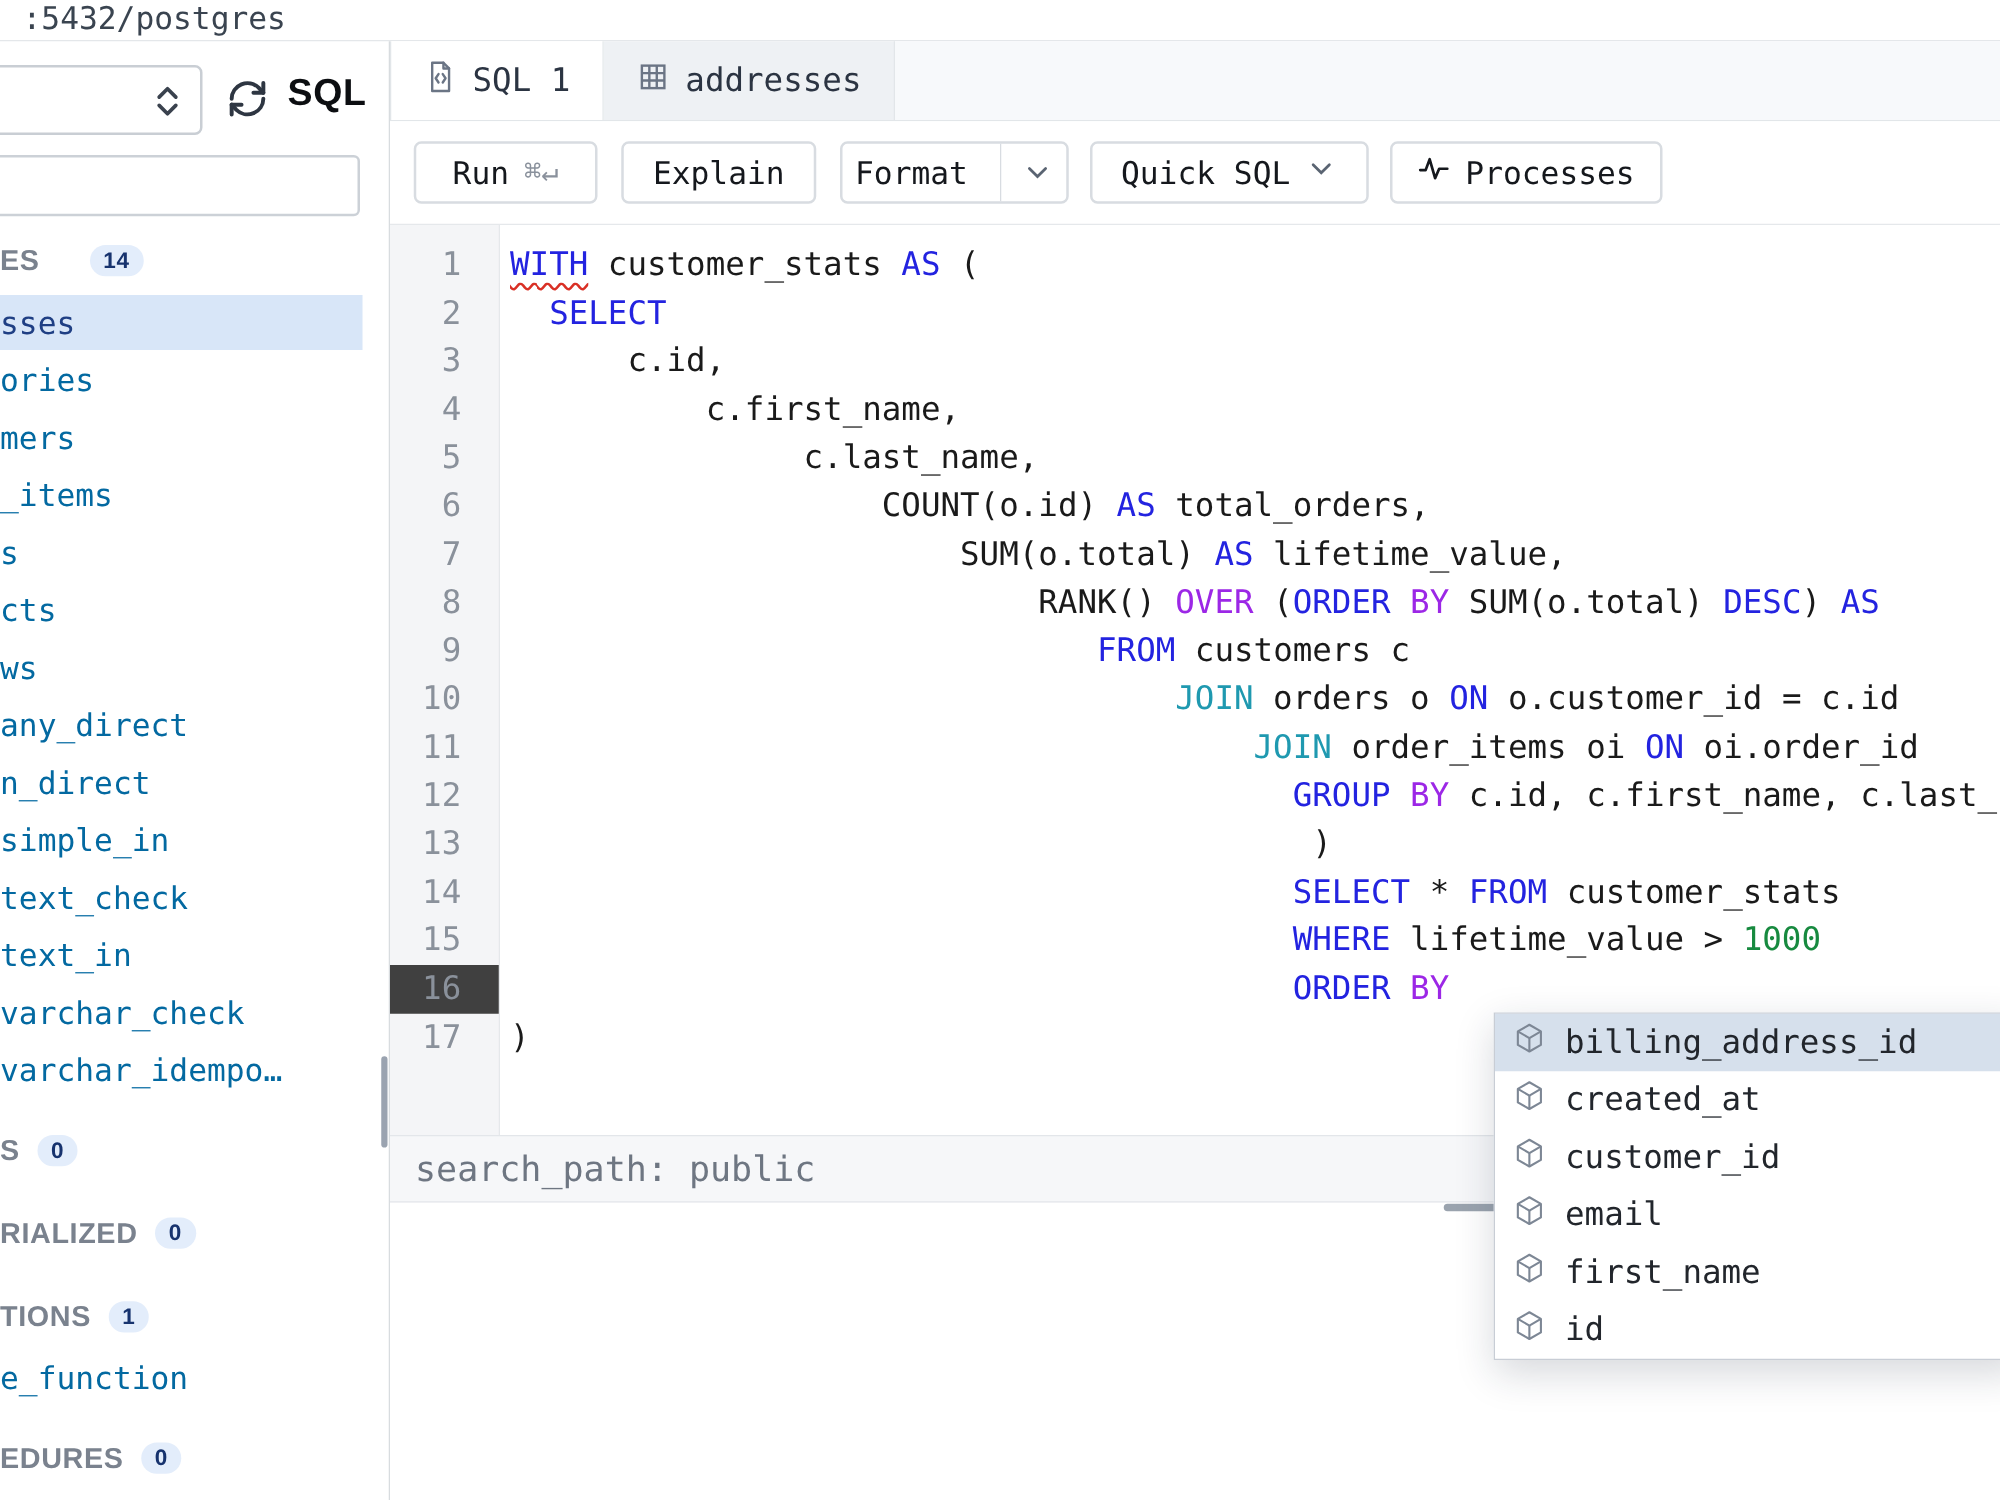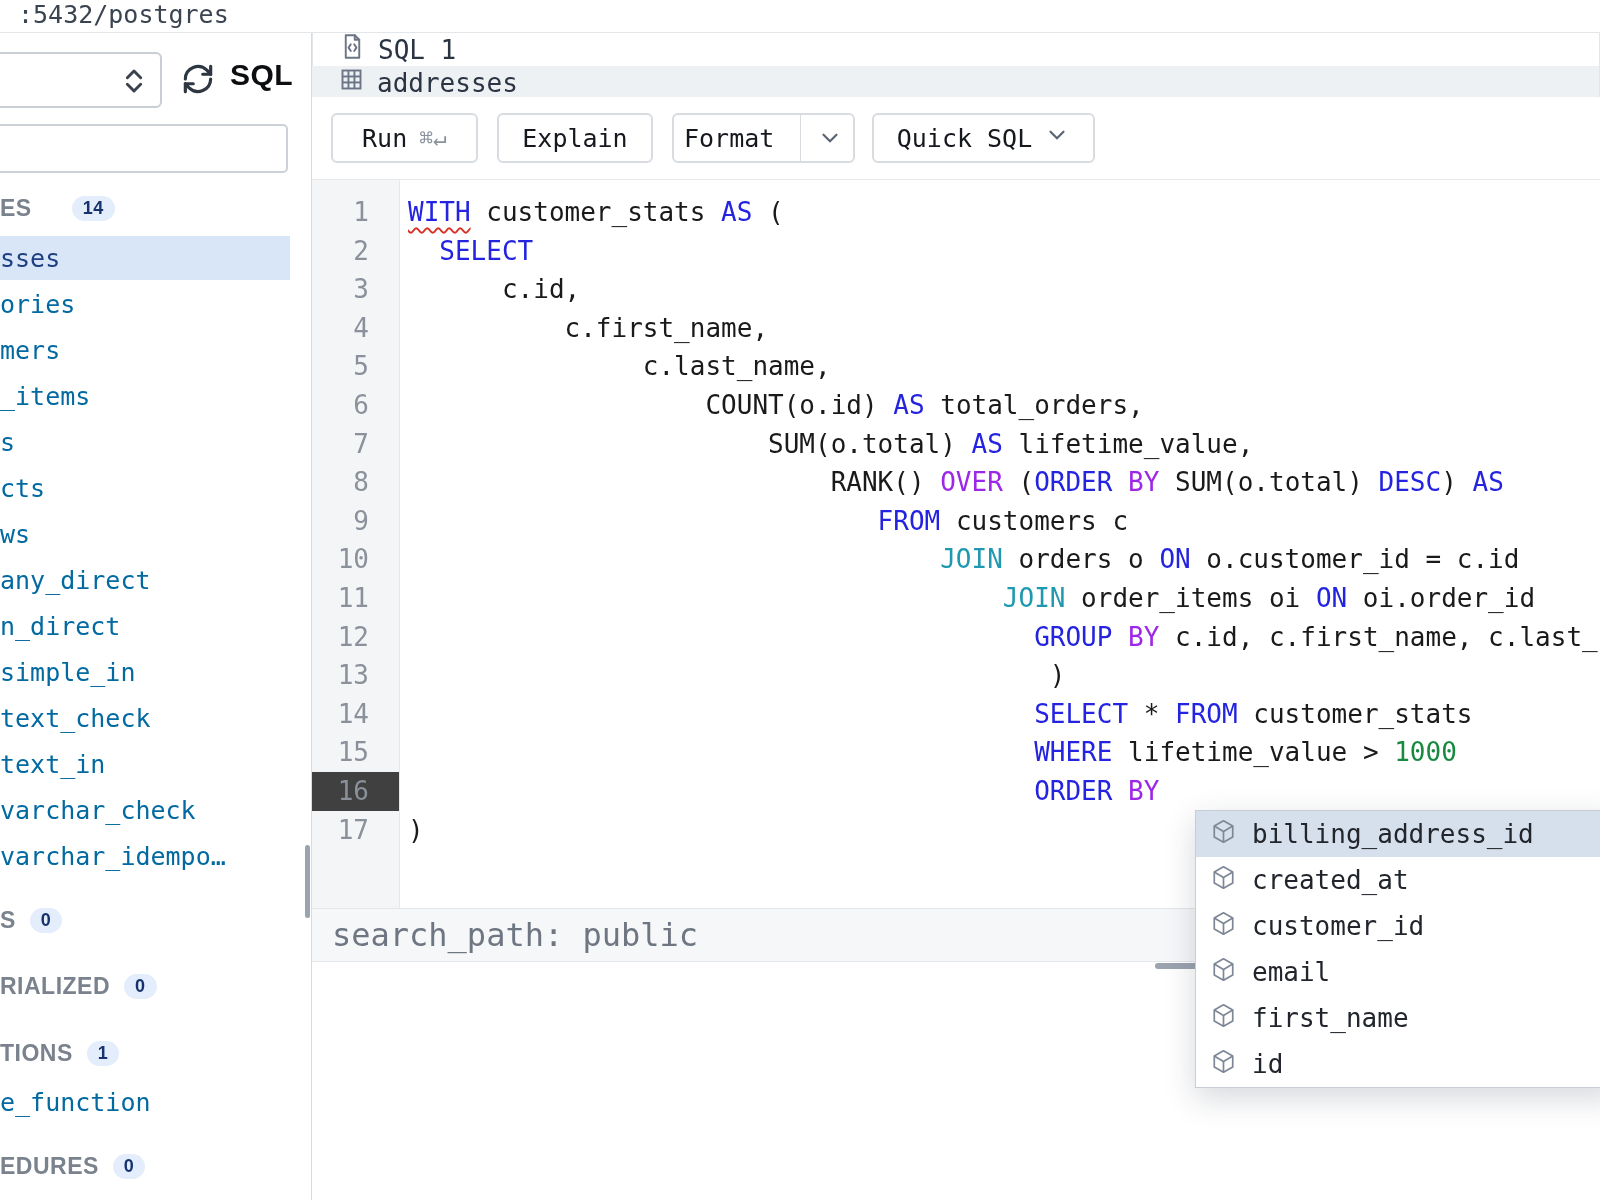--- a/index.html
+++ b/index.html
@@ -25,21 +25,21 @@
   .sb-item.selected{background:#d8e6f8;color:#1f3f84;}
   .sb-header{height:30px;display:flex;align-items:center;gap:14px;font-family:"Liberation Sans",sans-serif;
              font-weight:700;font-size:23px;color:#7a828e;letter-spacing:.5px;cursor:pointer;}
   .badge{background:#e3edfb;color:#17336e;font-size:18px;font-weight:700;padding:2px 11px;border-radius:14px;
          font-family:"Liberation Sans",sans-serif;}
   .sb-vthumb{left:305px;top:845px;width:5px;height:73px;background:#9aa3b0;border-radius:3px;}
 
   .v-divider{left:311px;top:33px;width:1px;height:1167px;background:#d8dcdf;}
 
   
-  .tabstrip{left:312px;top:33px;width:1288px;height:64px;background:#f7f9fb;border-bottom:1px solid #e2e6e9;display:flex;flex-direction:column;}
+  .tabstrip{left:312px;top:33px;width:1288px;height:64px;background:#f7f9fb;border-bottom:1px solid #e2e6e9;display:flex;}
   .tab{display:flex;align-items:center;gap:12px;padding:0 26px;font-size:26px;color:#2b3442;
        border-right:1px solid #e2e6e9;cursor:pointer;}
   .tab.active{background:#ffffff;border-left:1px solid #e2e6e9;}
   .tab.inactive{background:#eef1f4;}
   .tab svg{width:27px;height:27px;}
 
   
   .toolbar{left:312px;top:97px;width:1288px;height:83px;background:#fff;border-bottom:1px solid #e5e8eb;}
   .tbtn{position:absolute;top:16px;height:50px;display:flex;align-items:center;justify-content:center;gap:12px;
         border:2px solid #d8dce1;border-radius:6px;background:#fff;font-size:25px;color:#15181d;
@@ -55,21 +55,21 @@
   .gut-cell.current{background:#e2eaf5;}
   .code{left:401px;top:180px;width:1199px;height:728px;overflow:hidden;padding:13px 0 0 7px;
         font-size:26px;line-height:38.6px;white-space:pre;color:#1a1a1a;cursor:text;}
   .code-line{height:38.6px;}
   .squiggle{text-decoration-line:underline;text-decoration-style:wavy;text-decoration-color:#d93025;
             text-decoration-thickness:2px;text-underline-offset:6px;}
 
   
   .statusbar{left:312px;top:908px;width:1288px;height:54px;background:#f6f7f9;border-top:1px solid #e3e6ea;
              border-bottom:1px solid #e3e6ea;display:flex;align-items:center;padding-left:20px;
-             font-size:32px;color:#6e7682;}
+             font-size:28px;color:#6e7682;}
   .h-thumb{left:1155px;top:963px;width:58px;height:6px;background:#9aa3ae;border-radius:3px;}
 
   
   .dropdown{left:1195px;top:810px;width:424px;background:#fff;border:1px solid #c8cdd5;
             box-shadow:0 10px 30px rgba(30,40,60,.18);z-index:5;}
   .dd-item{height:46px;display:flex;align-items:center;gap:15px;padding-left:14px;font-size:26px;color:#22262c;cursor:pointer;}
   .dd-item.selected{background:#d6e0ec;}
   .dd-item svg{width:27px;height:27px;flex:0 0 auto;}
 </style>
 </head>
@@ -213,20 +213,28 @@
         </svg>
     </span>
   </button>
   <button class="tbtn" style="left:560px;width:223px;">
     <span>Quick SQL</span>
     <span>
       <svg viewBox="0 0 24 24" width="22" height="22" fill="none" stroke="#5a6472" stroke-width="2" stroke-linecap="round">
           <polyline points="6 9 12 15 18 9"></polyline>
         </svg>
     </span>
+  </button>
+  <button class="tbtn" style="left:800px;width:218px;">
+    <span>
+      <svg viewBox="0 0 24 24" fill="none" stroke="#15181d" stroke-width="2" stroke-linecap="round" stroke-linejoin="round">
+        <polyline points="2 13 6 13 9 5 13 19 16 12 22 12"></polyline>
+      </svg>
+    </span>
+    <span>Processes</span>
   </button>
 </div>
 
 <div class="abs gutter" id="gutter">
     <div class="gut-cell">1</div>
     <div class="gut-cell">2</div>
     <div class="gut-cell">3</div>
     <div class="gut-cell">4</div>
     <div class="gut-cell">5</div>
     <div class="gut-cell">6</div>

